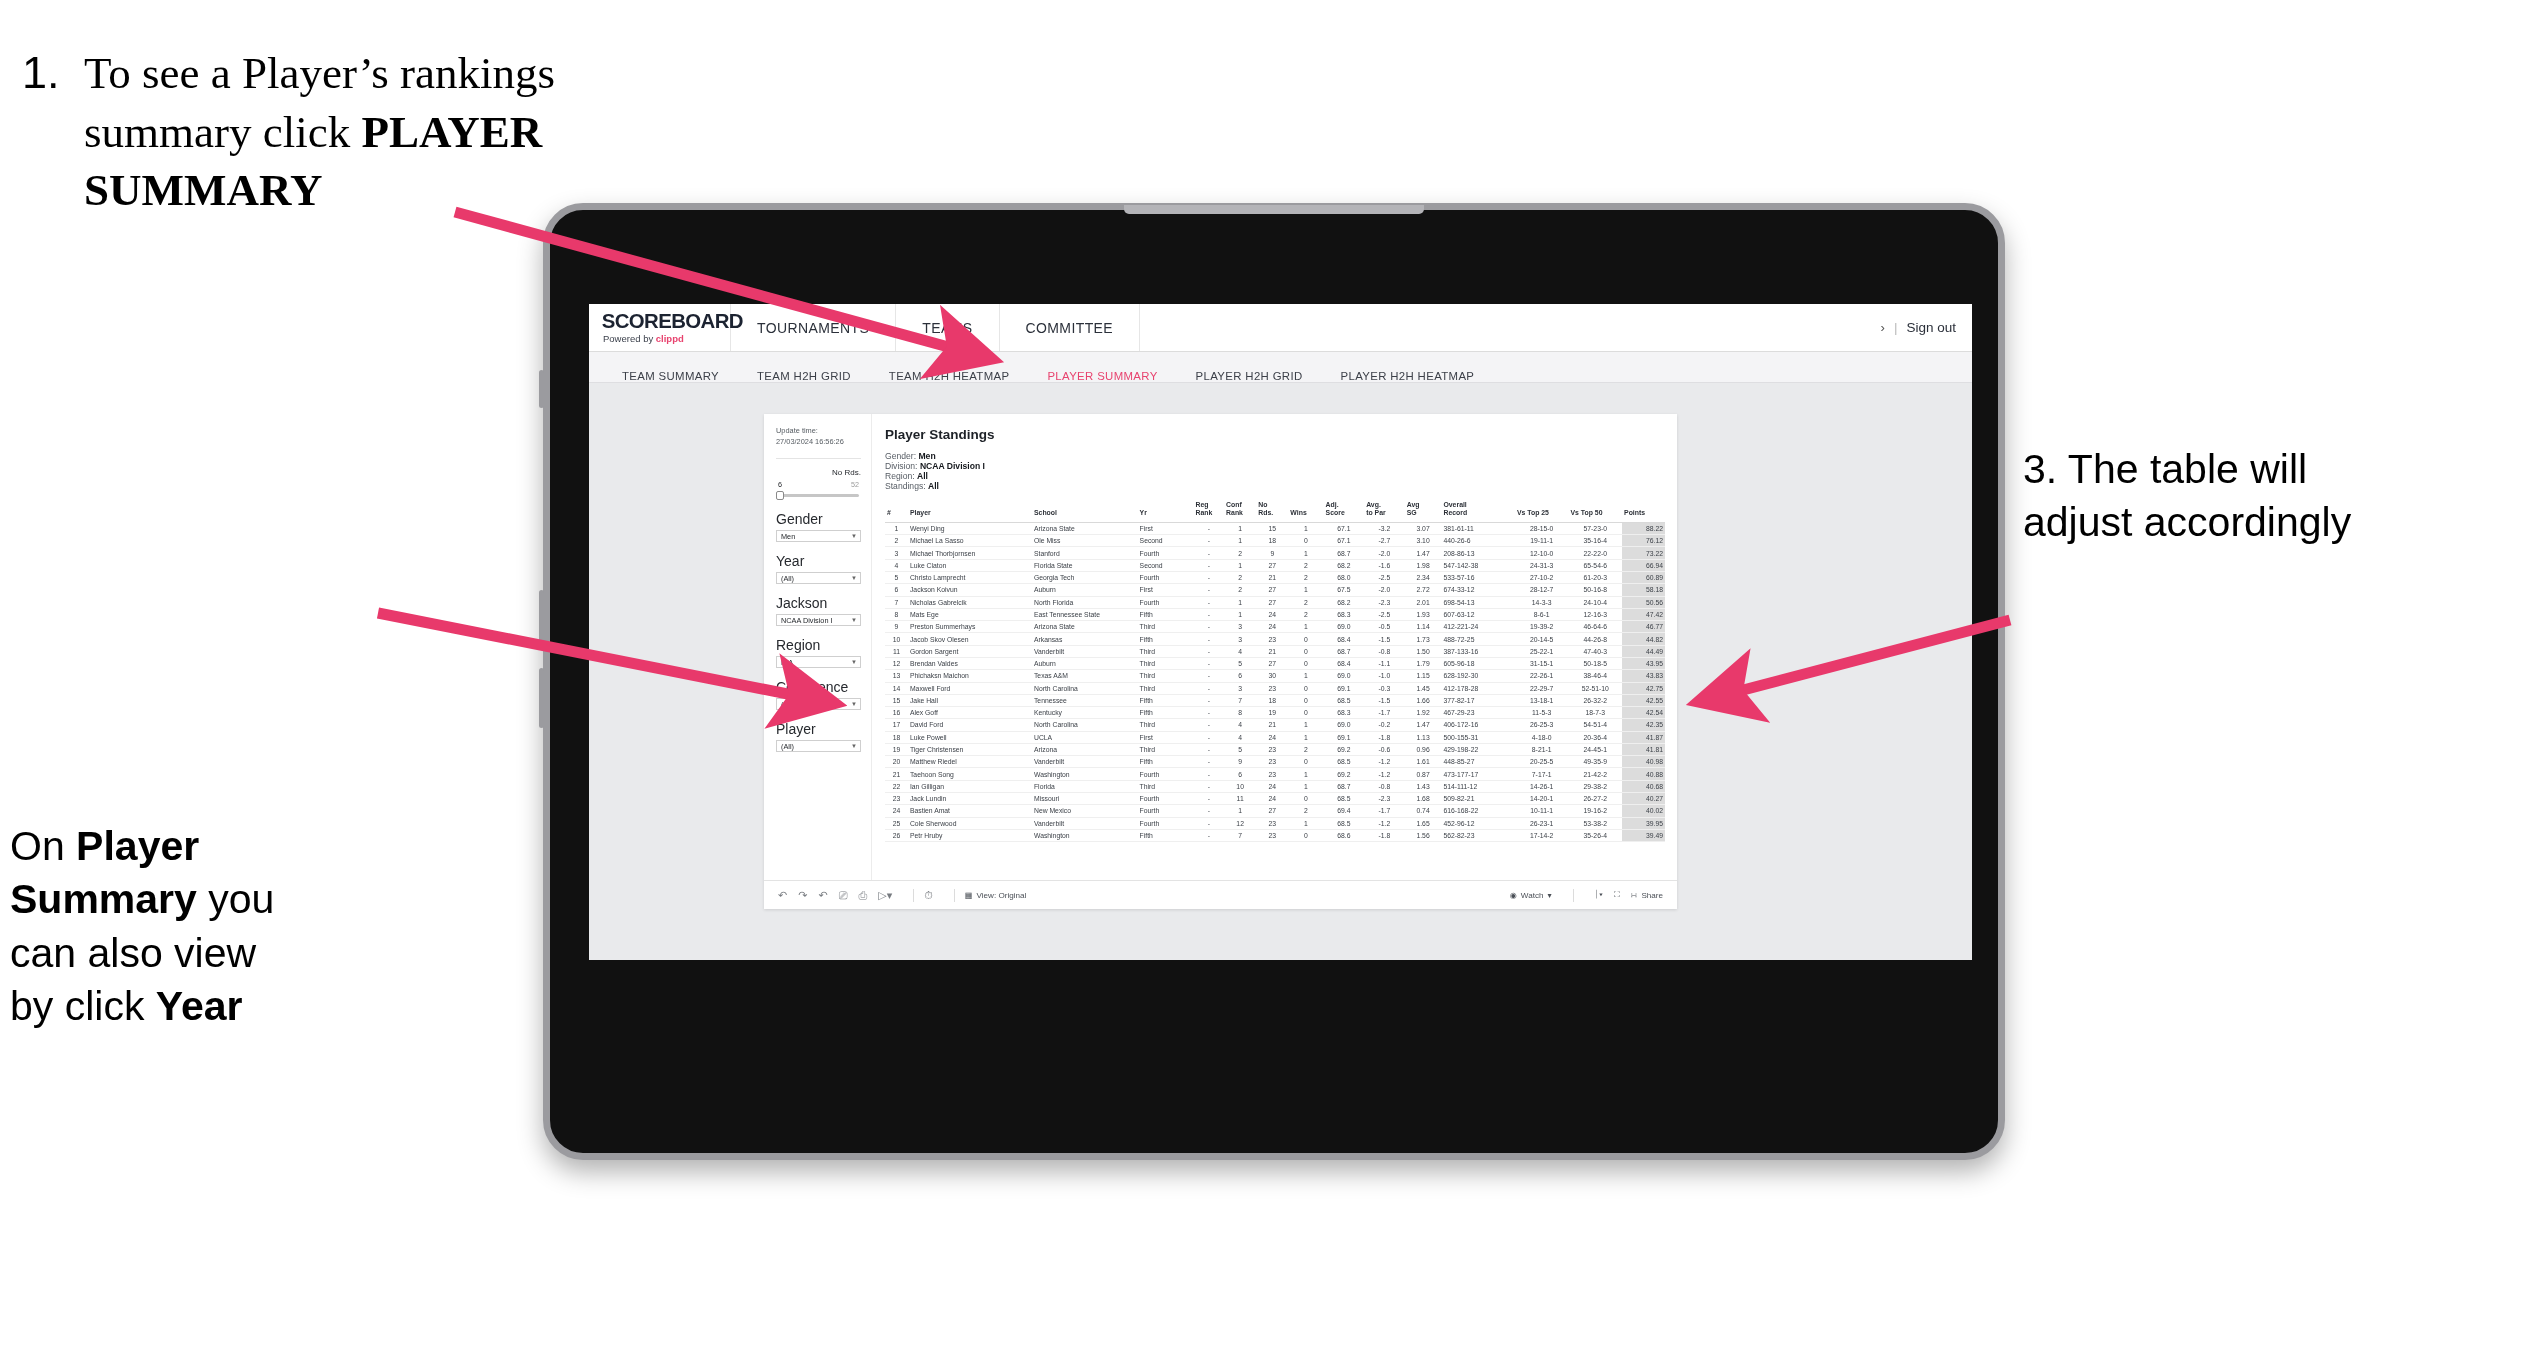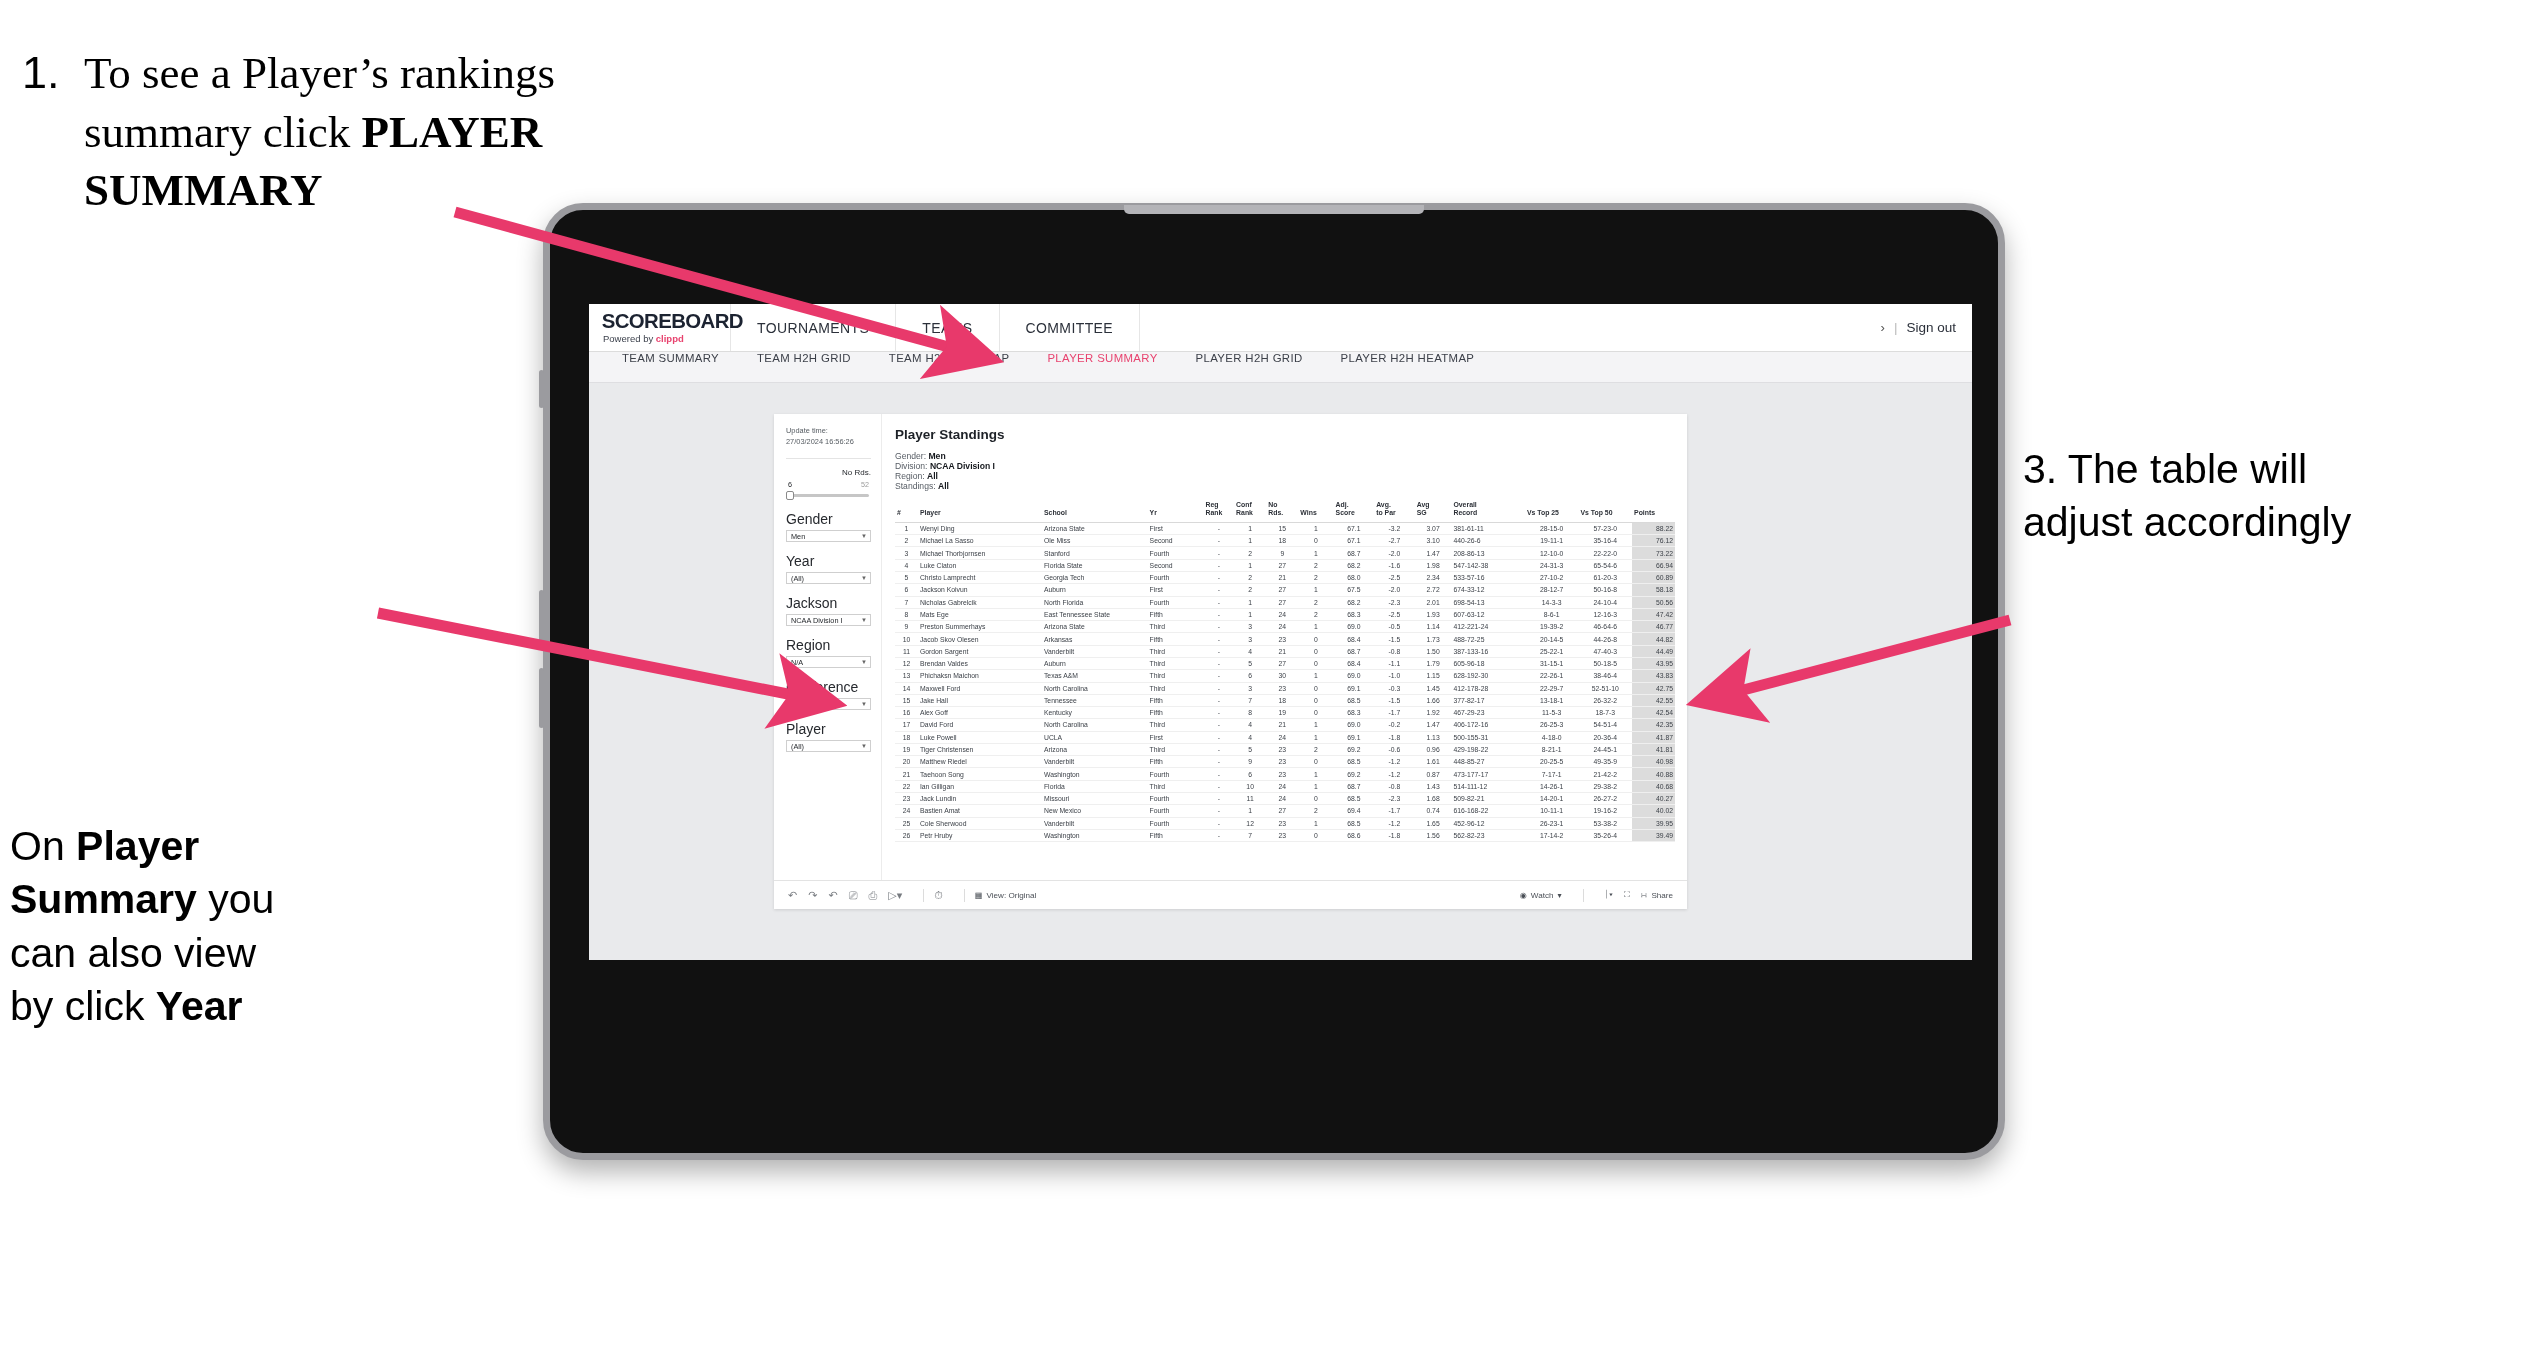--- a/index.html
+++ b/index.html
@@ -72,33 +72,33 @@
   }
   #topbar-right {
     margin-left:auto; display:flex; align-items:center; gap:9px;
     padding-right:16px; font-size:13.5px; color:#2b303a;
   }
   #topbar-right .sep { color:#b9b9b9; }
   .chevron-l { color:#555; font-size:13px; }
 
   
   #subbar {
-    height: 31px; background:#f4f4f6; display:flex; align-items:flex-start;
+    height: 31px; background:#f4f4f6; display:flex; align-items:flex-end;
     padding-left: 14px; gap: 0px; border-bottom:1px solid #dedee1;
   }
   .subtab {
     font-size: 11.4px; letter-spacing:0.35px; color:#3b3f48;
     padding: 0 19px; cursor:pointer; white-space:nowrap;
   }
   .subtab.active { color:#e8436f; }
 
   
   #canvas { position:relative; height: 577px; background:#e9eaec; }
   #viz {
-    position:absolute; left: 185px; top: 31px;
+    position:absolute; left: 175px; top: 31px;
     width: 913px; height: 495px; background:#ffffff;
     box-shadow: 0 1px 3px rgba(0,0,0,0.12);
     display:flex; flex-direction:column;
   }
   #viz-body { display:flex; flex:1; min-height:0; }
 
   
   #filters {
     width: 108px; border-right:1px solid #ececec; padding: 12px 10px 0 12px;
     font-size: 7.6px; color:#2f3338;

